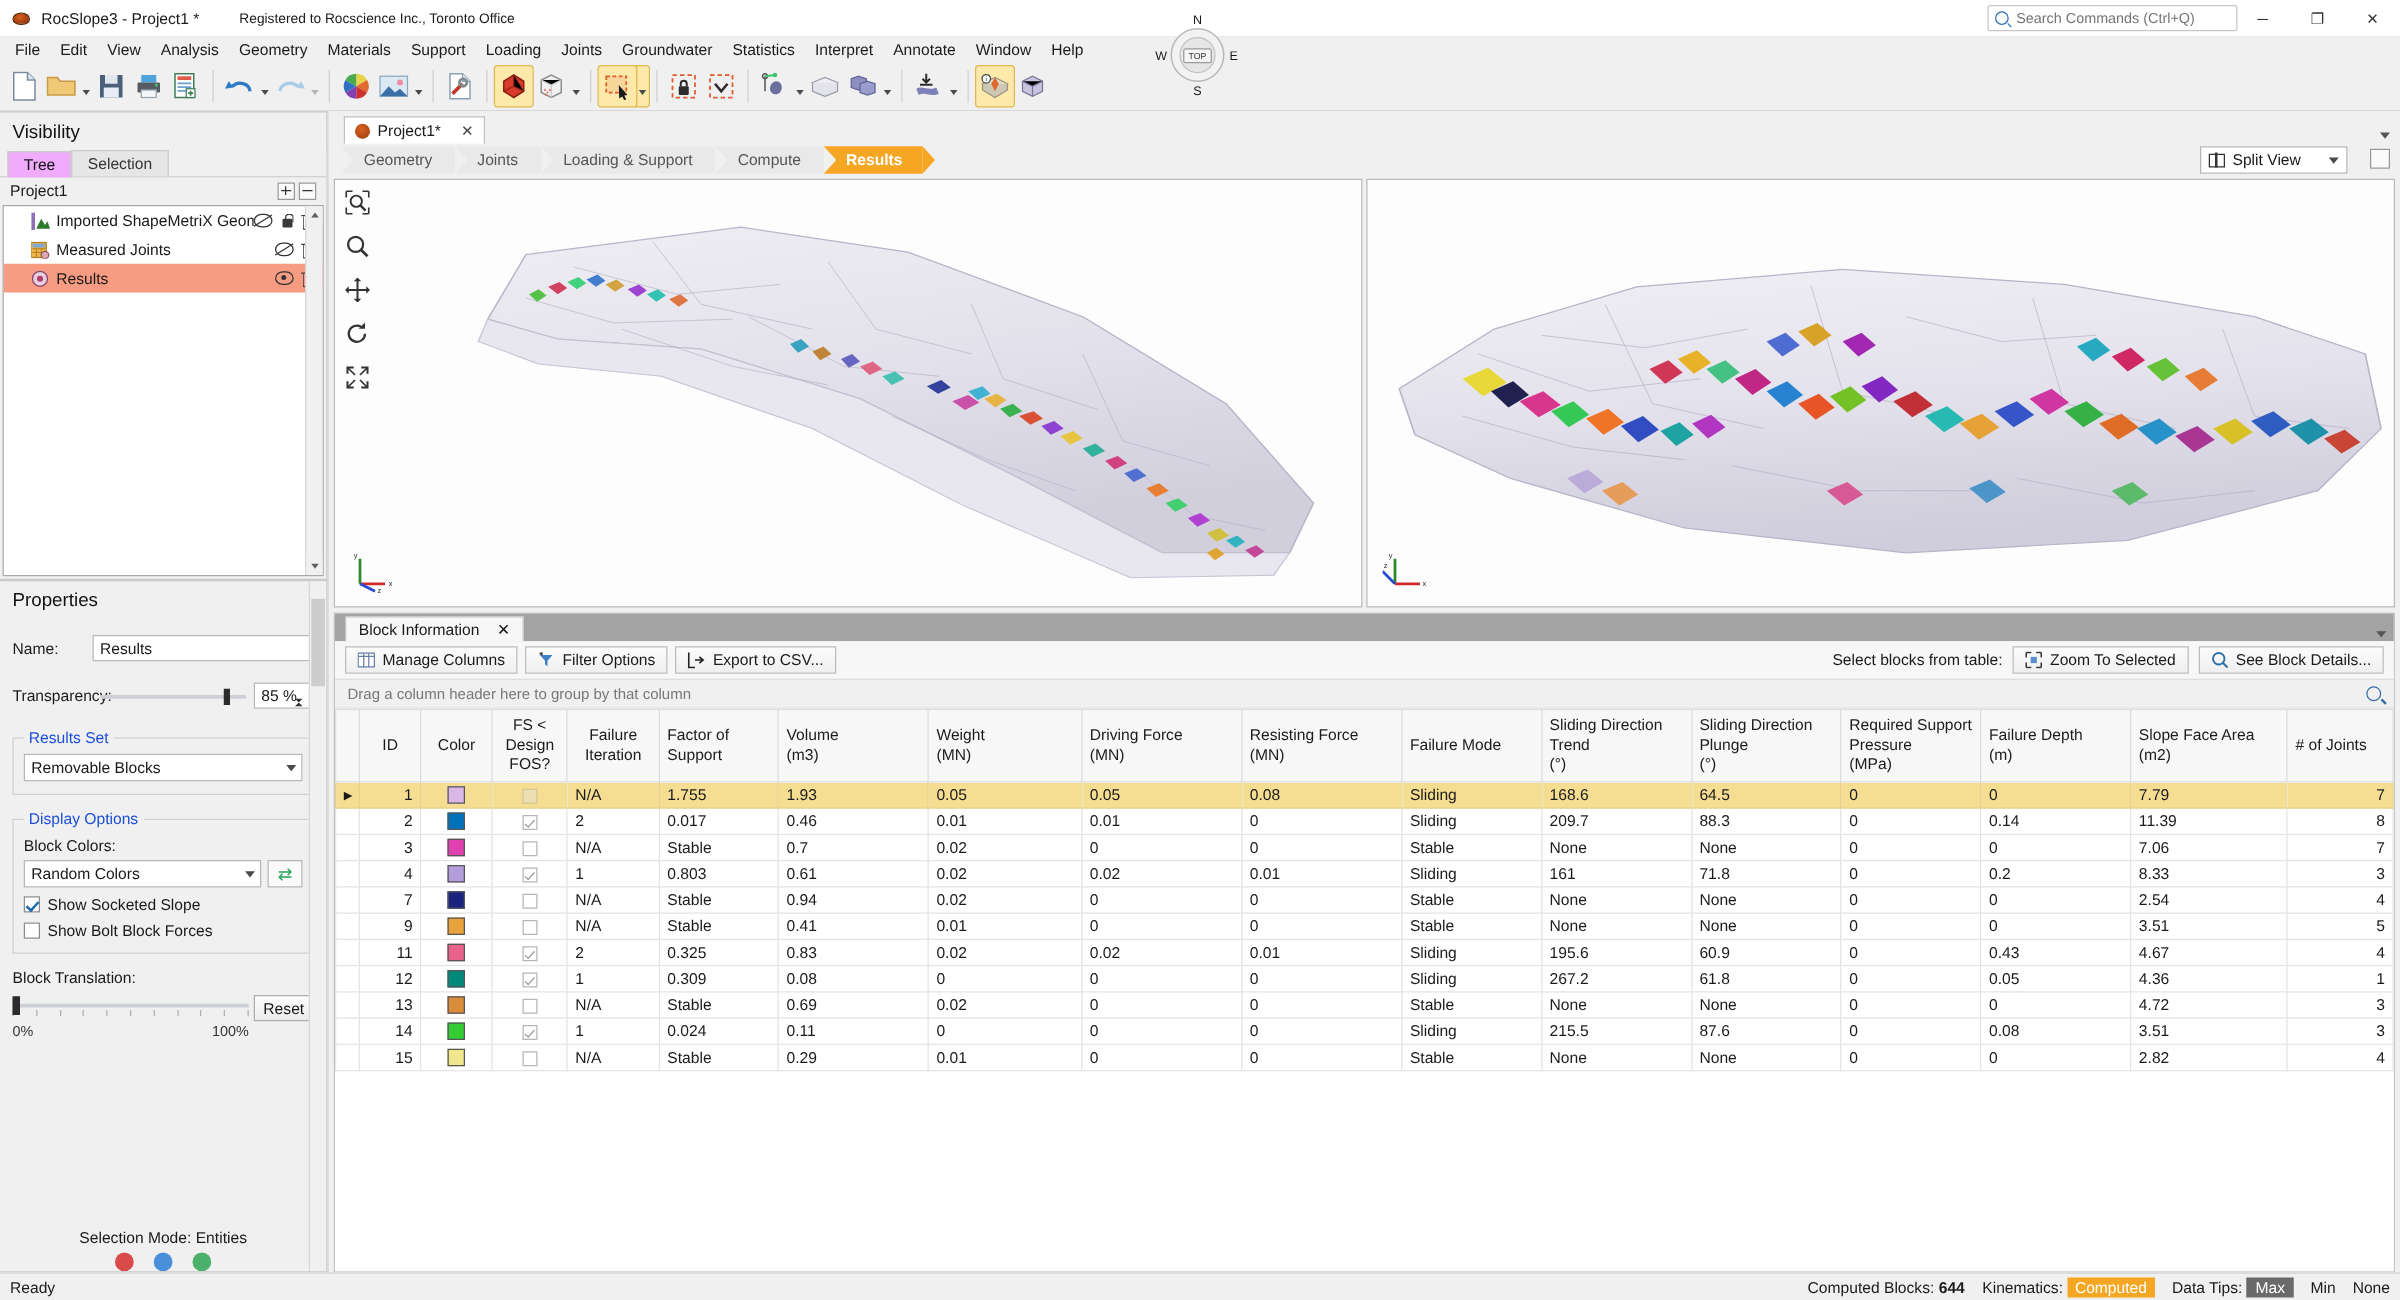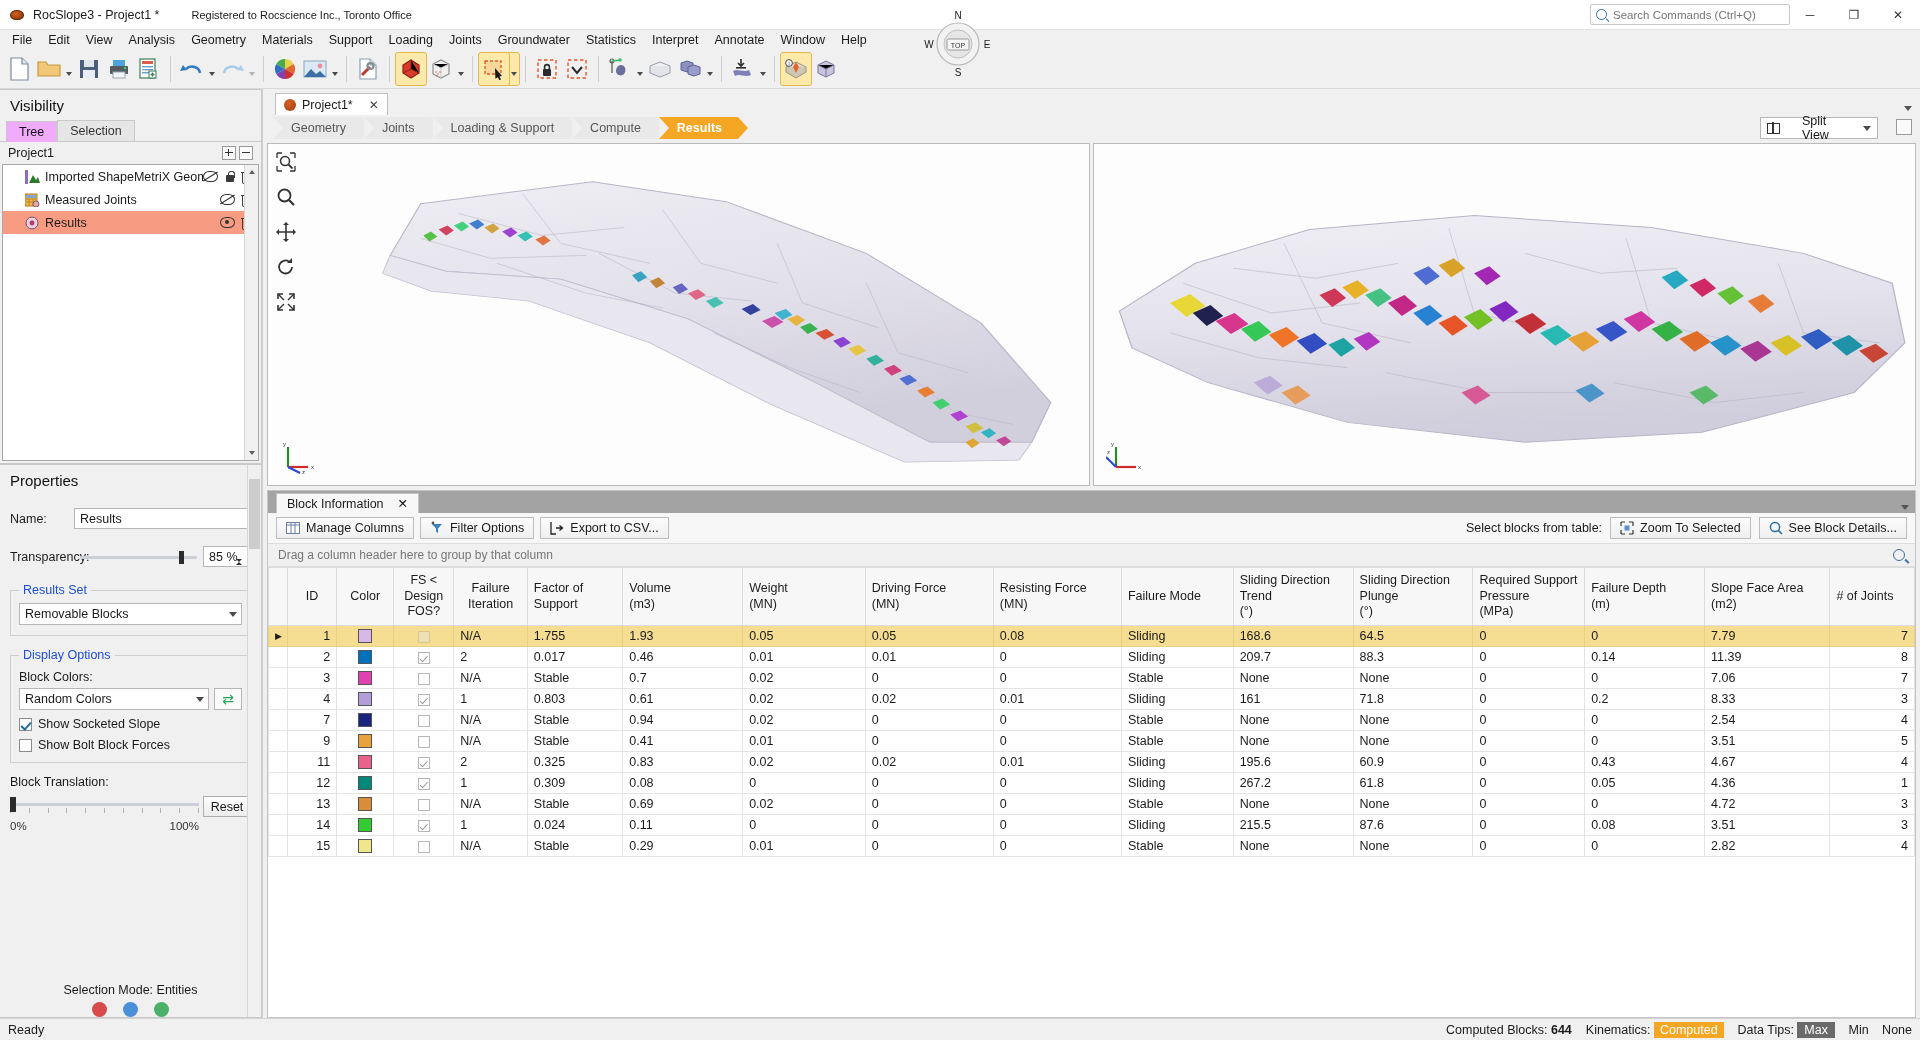--- a/index.html
+++ b/index.html
@@ -104,21 +104,21 @@
   .spin .arrows { position:absolute; right:1px; top:1px; bottom:1px; width:13px; display:flex; flex-direction:column; }
   .spin .arrows i { border-left:3px solid transparent; border-right:3px solid transparent;}
   .spin .arrows .u i { border-bottom:3.5px solid #333; }
   .spin .arrows .d i { border-top:3.5px solid #333; }
 
   fieldset.grp { margin:12px 10px 0 10px; border:1px solid #cfcfcf; padding:6px 8px 10px 8px; }
   fieldset.grp legend { font-size:12.5px; padding:0 4px; color:#1d4ed8; }
   .sel-box { height:22px; border:1px solid #b6b6b6; background:#fff; display:flex; align-items:center; padding:0 5px; font-size:12.5px; position:relative; }
   .sel-box .dd { position:absolute; right:4px; border-left:4px solid transparent; border-right:4px solid transparent; border-top:5px solid #4a4a4a; }
   .lbl-sm { font-size:12.5px; margin:2px 0 4px 0; }
-  .cbx { display:flex; align-items:flex-end; gap:6px; margin-top:7px; font-size:12.5px;}
+  .cbx { display:flex; align-items:flex-start; gap:6px; margin-top:7px; font-size:12.5px;}
   .box { width:13px; height:13px; border:1px solid #8c8c8c; background:#fff; position:relative; flex:none;}
   .box.on::after { content:""; position:absolute; left:3px; top:1px; width:4px; height:8px; border:solid #1d6fa5; border-width:0 2px 2px 0; transform:rotate(42deg); }
   .shuffle { width:28px; height:22px; border:1px solid #b6b6b6; background:#fafafa; display:flex; align-items:center; justify-content:center; color:#2aa45a; font-size:14px; margin-left:5px;}
   .bt-slider { margin:8px 10px 0 10px; position:relative; height:22px; }
   .bt-slider .track2 { position:absolute; top:6px; left:0; right:52px; height:3px; background:#cdcfd6;}
   .bt-slider .knob2 { position:absolute; left:0; top:0; width:6px; height:15px; background:#2b2b2b; }
   .bt-slider .ticks { position:absolute; top:11px; left:0; right:52px; height:5px; display:flex; justify-content:space-between;}
   .bt-slider .ticks span { width:1px; height:5px; background:#b0b0b0; }
   .resetbtn { position:absolute; right:0; top:-1px; width:48px; height:21px; border:1px solid #adadad; background:linear-gradient(#fdfdfd,#ececec); font-size:12.5px; display:flex; align-items:center; justify-content:center;}
   .pct-row { display:flex; justify-content:space-between; margin:1px 62px 0 10px; font-size:11.5px; color:#333;}
@@ -135,21 +135,21 @@
   .doctab .di { width:12px; height:12px; border-radius:50%; background:radial-gradient(circle at 40% 35%,#d8601e,#9c3d10); }
   .doctab .x { font-size:12px; color:#444; margin-left:10px; }
   .doctabs .rightcaret { position:absolute; right:8px; bottom:4px; border-left:4px solid transparent; border-right:4px solid transparent; border-top:5px solid #555;}
 
   .wkf { height:26px; background:#f0f0f0; display:flex; align-items:center; padding-left:10px; gap:0; position:relative; flex:none;}
   .step { height:22px; display:flex; align-items:center; padding:0 16px 0 18px; font-size:12.5px; color:#555; background:#e9e9e9; position:relative; margin-right:2px;}
   .step::after { content:""; position:absolute; right:-10px; top:0; width:0; height:0; border-top:11px solid transparent; border-bottom:11px solid transparent; border-left:10px solid #e9e9e9; z-index:2;}
   .step::before { content:""; position:absolute; left:0; top:0; width:0; height:0; border-top:11px solid transparent; border-bottom:11px solid transparent; border-left:10px solid #f0f0f0; z-index:3;}
   .step.active { background:#f5a623; color:#fff; font-weight:bold; }
   .step.active::after { border-left-color:#f5a623; }
-  .splitview { position:absolute; right:42px; top:2px; width:118px; height:22px; border:1px solid #b6b6b6; background:#fff; display:flex; align-items:center; padding:0 6px; font-size:12.5px; gap:22px;}
+  .splitview { position:absolute; right:42px; top:2px; width:118px; height:22px; border:1px solid #b6b6b6; background:#fff; display:flex; align-items:center; padding:0 6px; font-size:12.5px; gap:6px;}
   .splitview .sv-ic { width:13px; height:11px; border:1.4px solid #333; position:relative; flex:none;}
   .splitview .sv-ic::after { content:""; position:absolute; left:4.4px; top:-1.4px; bottom:-1.4px; width:1.4px; background:#333;}
   .splitview .dd2 { margin-left:auto; border-left:4px solid transparent; border-right:4px solid transparent; border-top:5px solid #4a4a4a;}
   .wkf .rightico { position:absolute; right:8px; top:4px; width:16px; height:16px; border:1px solid #9a9a9a; background:#fafafa;}
 
   .views { height:345px; display:flex; gap:3px; padding:2px 4px 0 4px; flex:none; }
   .view3d { flex:1; background:#fdfdfd; border:1px solid #b9b9b9; position:relative; overflow:hidden; }
   .vtools { position:absolute; left:6px; top:6px; display:flex; flex-direction:column; gap:11px; z-index:5;}
   .vtool { width:24px; height:24px; display:flex; align-items:center; justify-content:center; }
   .axis { position:absolute; left:12px; bottom:10px; width:40px; height:40px; z-index:5;}

